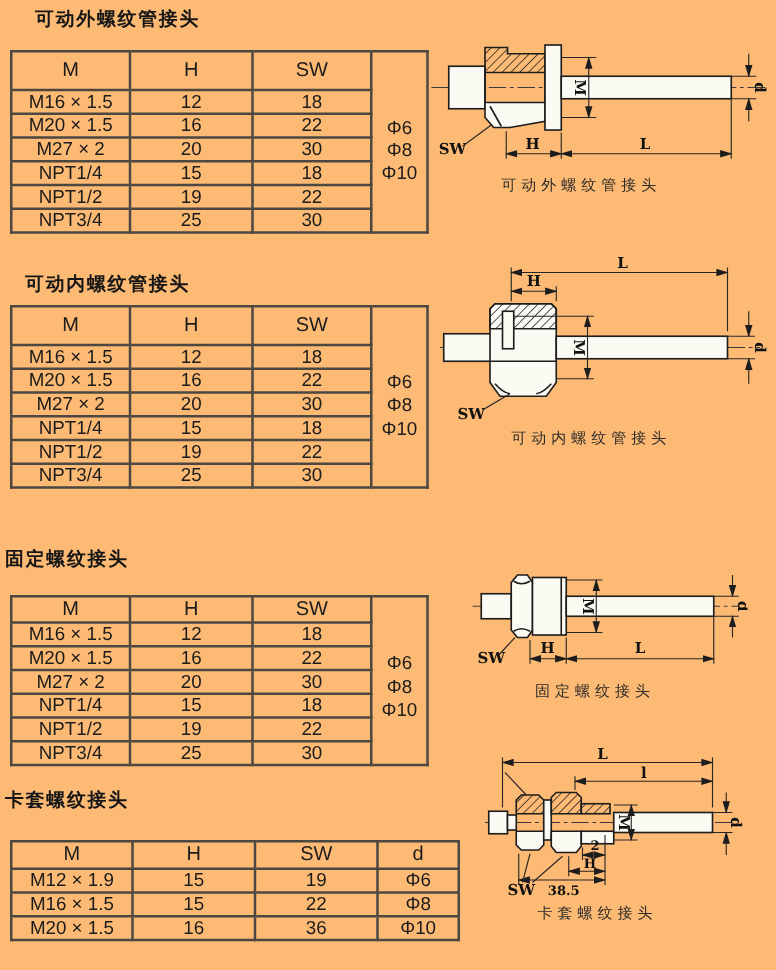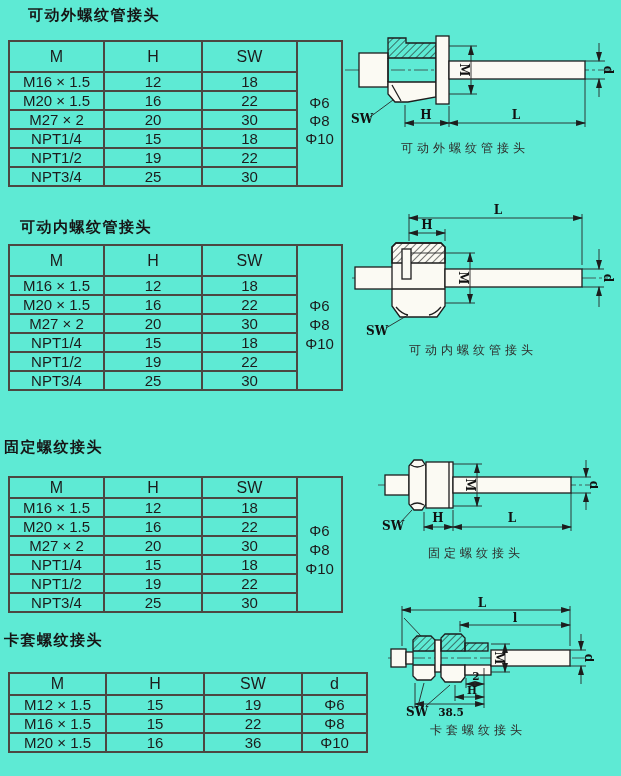--- a/index.html
+++ b/index.html
@@ -1,19 +1,19 @@
 <!DOCTYPE html>
 <html><head>
 <meta charset="utf-8">
 <style>
   html,body{margin:0;padding:0;}
   body{background:#e8e8e4;}
   #page{
     position:relative;width:621px;height:776px;margin:0 auto;
-    background:#5eead4;overflow:hidden;
+    background:#fdba74;overflow:hidden;
     font-family:"Liberation Sans",sans-serif;color:#1c1c1c;
   }
   .title{
     position:absolute;font-size:15px;font-weight:600;letter-spacing:1.5px;
     color:#161616;white-space:nowrap;
   }
   .twrap{position:absolute;display:flex;align-items:stretch;}
   table.spec{border-collapse:collapse;table-layout:fixed;background:transparent;}
   table.spec th,table.spec td{
     border:2px solid #4c4741;padding:0;text-align:center;vertical-align:middle;
@@ -356,21 +356,21 @@
       <thead>
           <tr>
         <th>M</th>
         <th>H</th>
         <th>SW</th>
         <th>d</th>
       </tr>
         </thead>
       <tbody>
         <tr>
-            <td>M12 × 1.5</td>
+            <td>M12 × 1.9</td>
             <td>15</td>
             <td>19</td>
             <td>Φ6</td>
           </tr>
         <tr>
             <td>M16 × 1.5</td>
             <td>15</td>
             <td>22</td>
             <td>Φ8</td>
           </tr>

